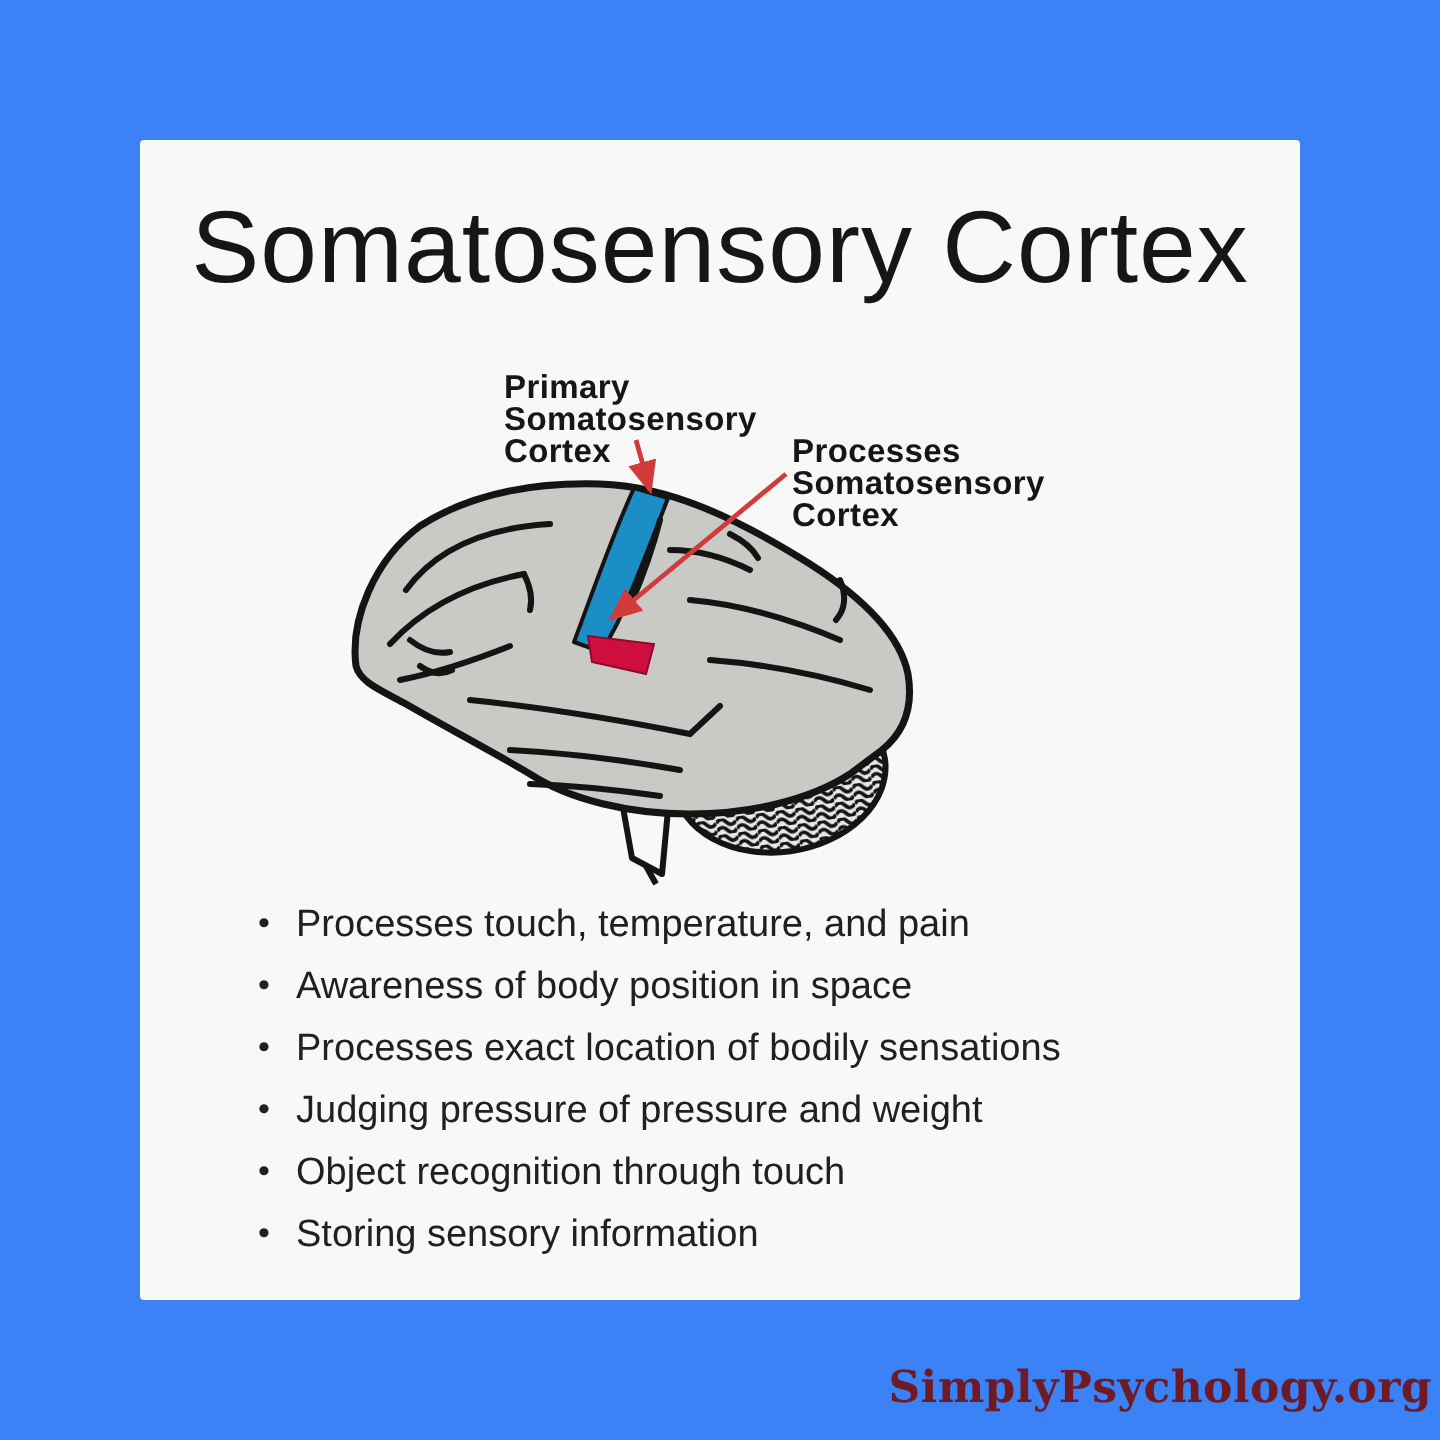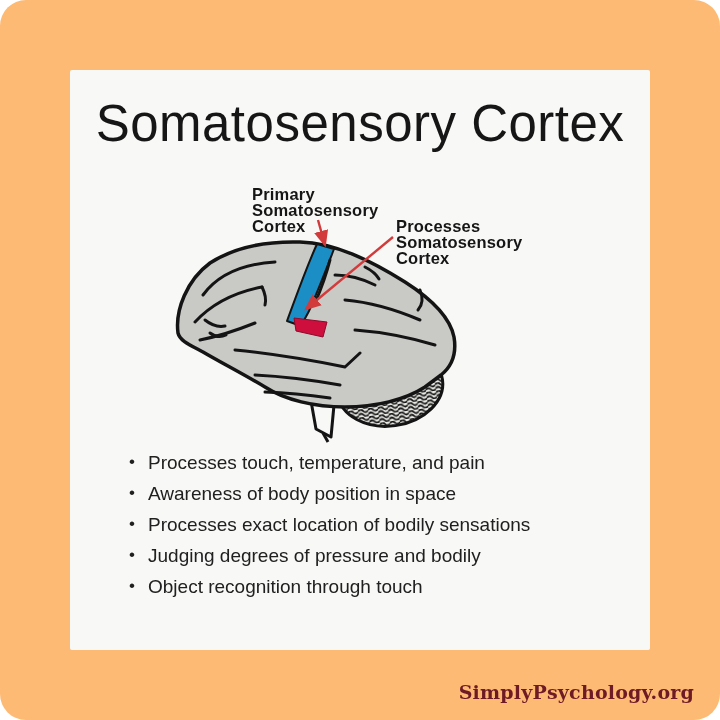--- a/index.html
+++ b/index.html
@@ -58,32 +58,32 @@
   }
   .functions li::before{
     content:"\2022";
     position:absolute;
     left:3px;top:0px;
     font-size:17px;
     color:#202020;
   }
   .footer-brand{
     position:absolute;
-    right:26px;top:681px;
+    right:4px;top:681px;
     font-family:"DejaVu Serif", serif;
     font-weight:700;
-    font-size:19px;
+    font-size:22px;
     color:#6e1b26;
     letter-spacing:0.2px;
   }
 </style>
 </head>
 <body>
 
-<div class="stage" style="background-color: #fdba74; border-radius: 26px;">
+<div class="stage" style="background-color: #3b82f6;">
 
   <div class="card" style="background-color: rgb(248, 248, 246);"></div>
 
   <div class="title">Somatosensory Cortex</div>
 
   <svg class="brain-svg" viewBox="0 0 330 300">
     <defs>
       <pattern id="scrib" width="10" height="8" patternUnits="userSpaceOnUse">
         <rect width="10" height="8" fill="#e8e8e4"></rect>
         <path d="M0,2 Q2.5,-1 5,2 T10,2" stroke="#141414" stroke-width="1.8" fill="none"></path>
@@ -140,18 +140,19 @@
   <div class="area-label label-secondary">
     <div>Processes</div>
     <div>Somatosensory</div>
     <div>Cortex</div>
   </div>
 
   <ul class="functions">
     <li>Processes touch, temperature, and pain</li>
     <li>Awareness of body position in space</li>
     <li>Processes exact location of bodily sensations</li>
-    <li>Judging degrees of pressure and bodily</li>
+    <li>Judging pressure of pressure and weight</li>
     <li>Object recognition through touch</li>
+    <li>Storing sensory information</li>
   </ul>
 
   <div class="footer-brand" style="color: rgb(110, 27, 38);">SimplyPsychology.org</div>
 </div>
 
 </body></html>

